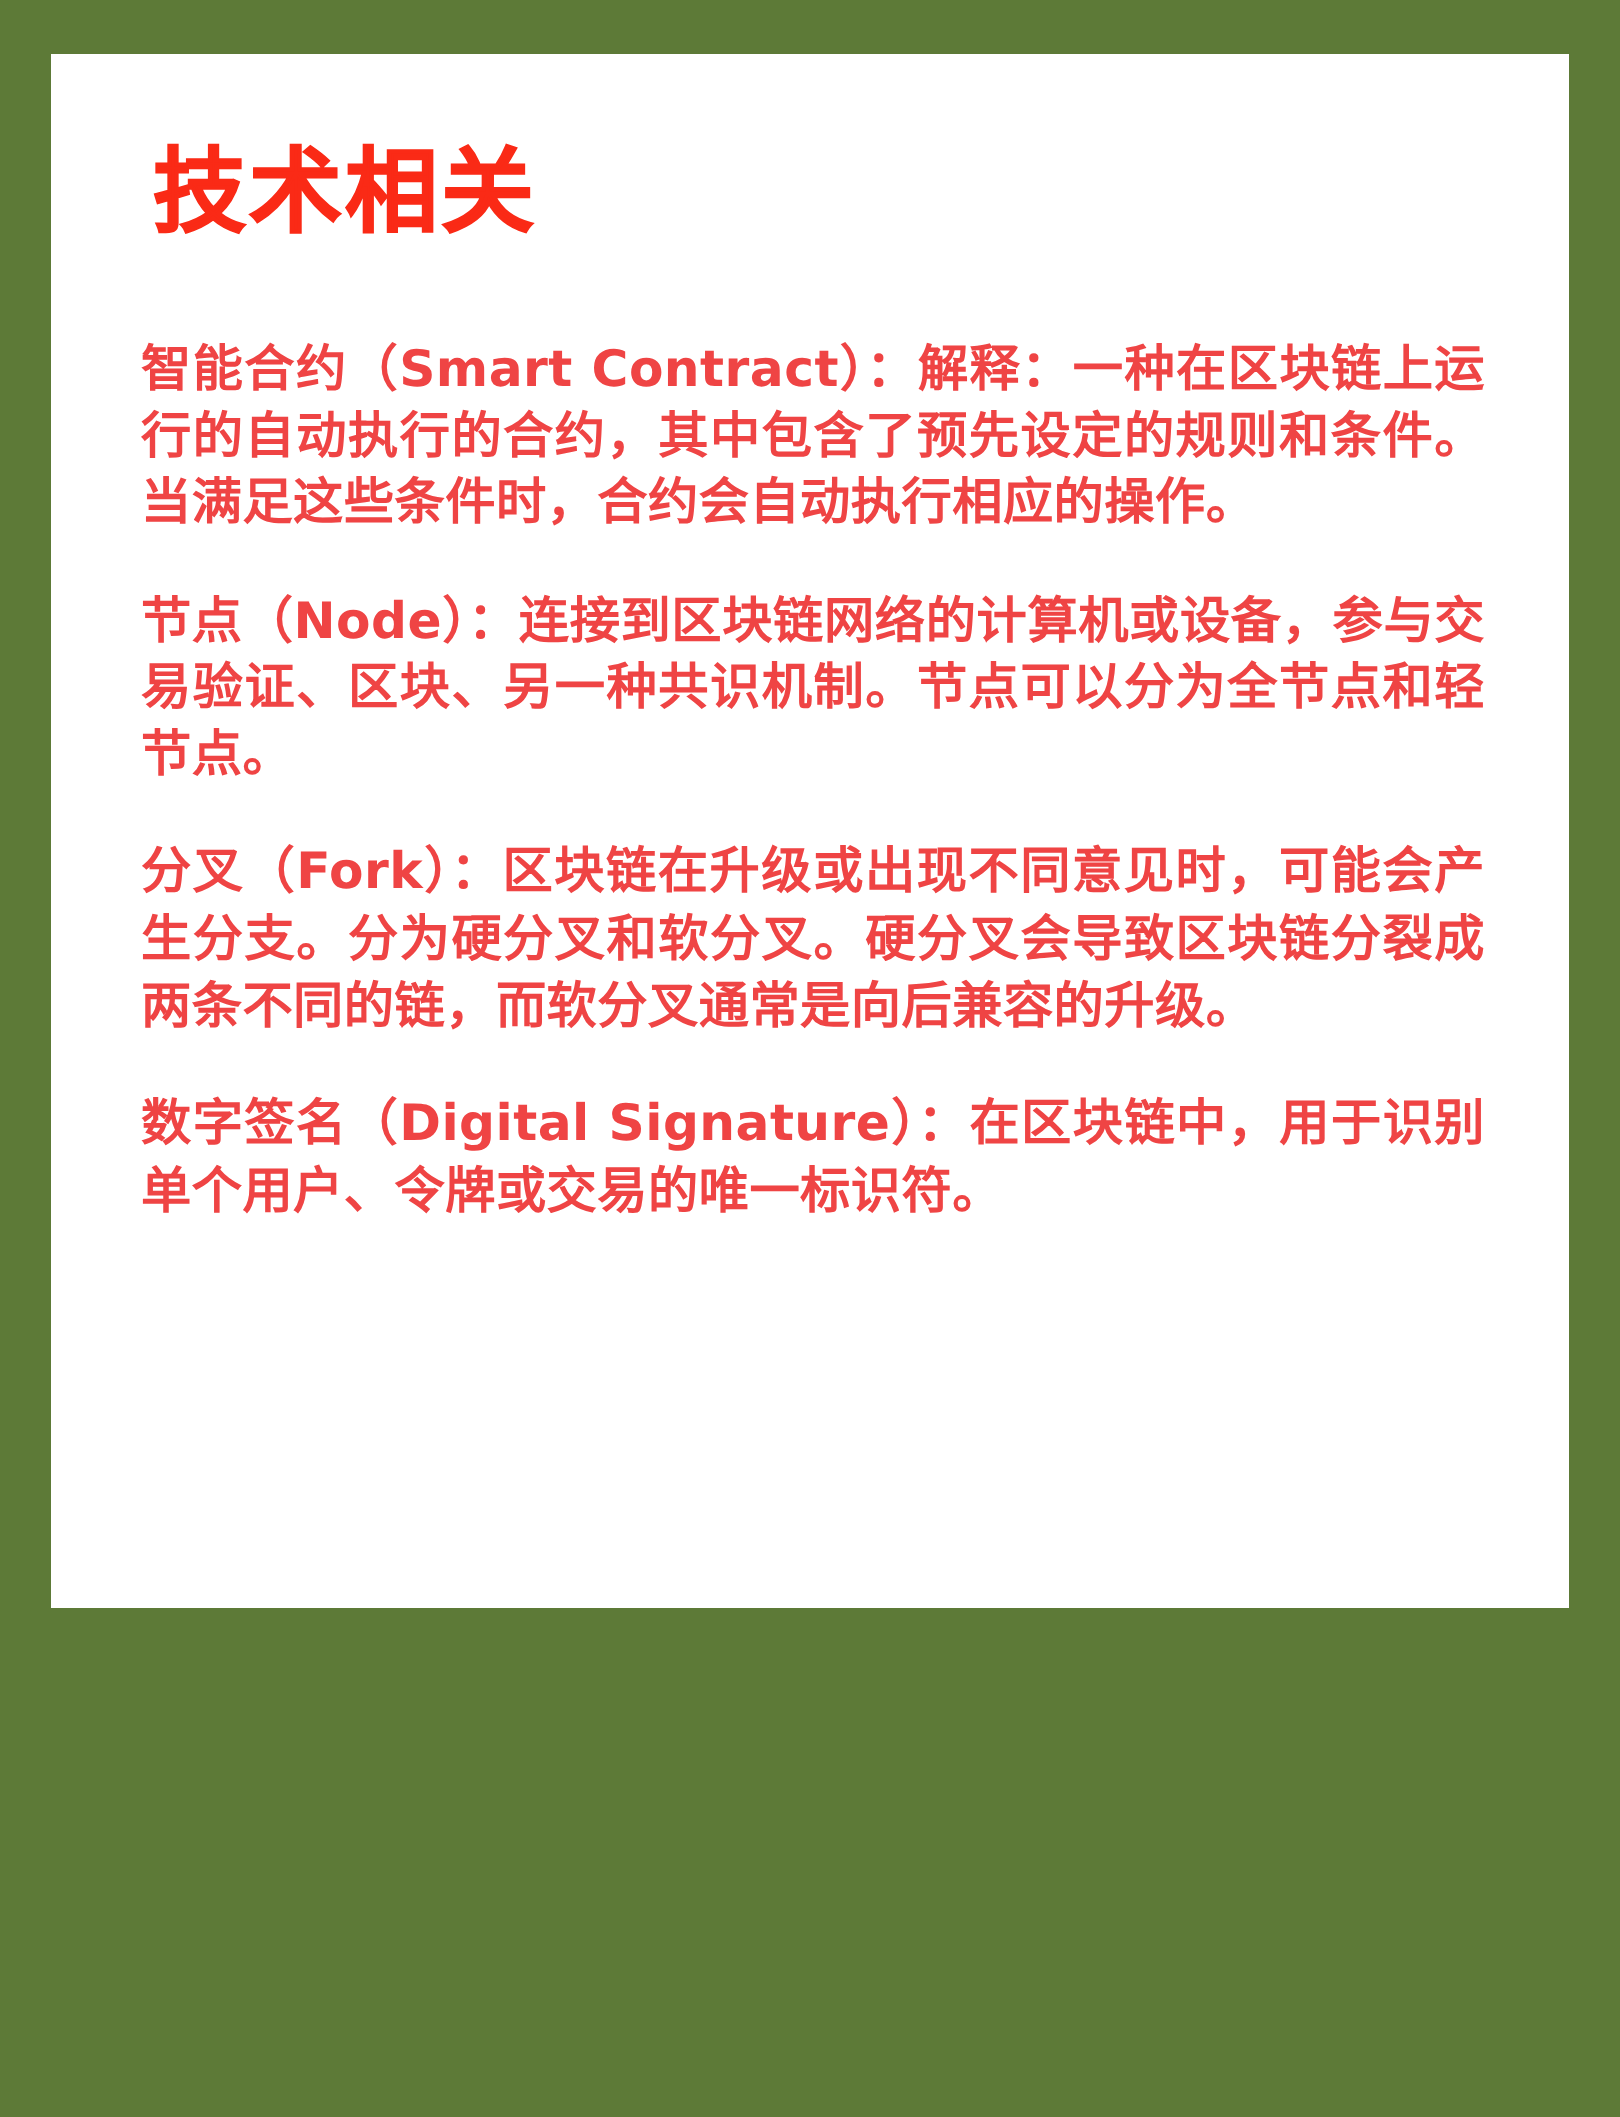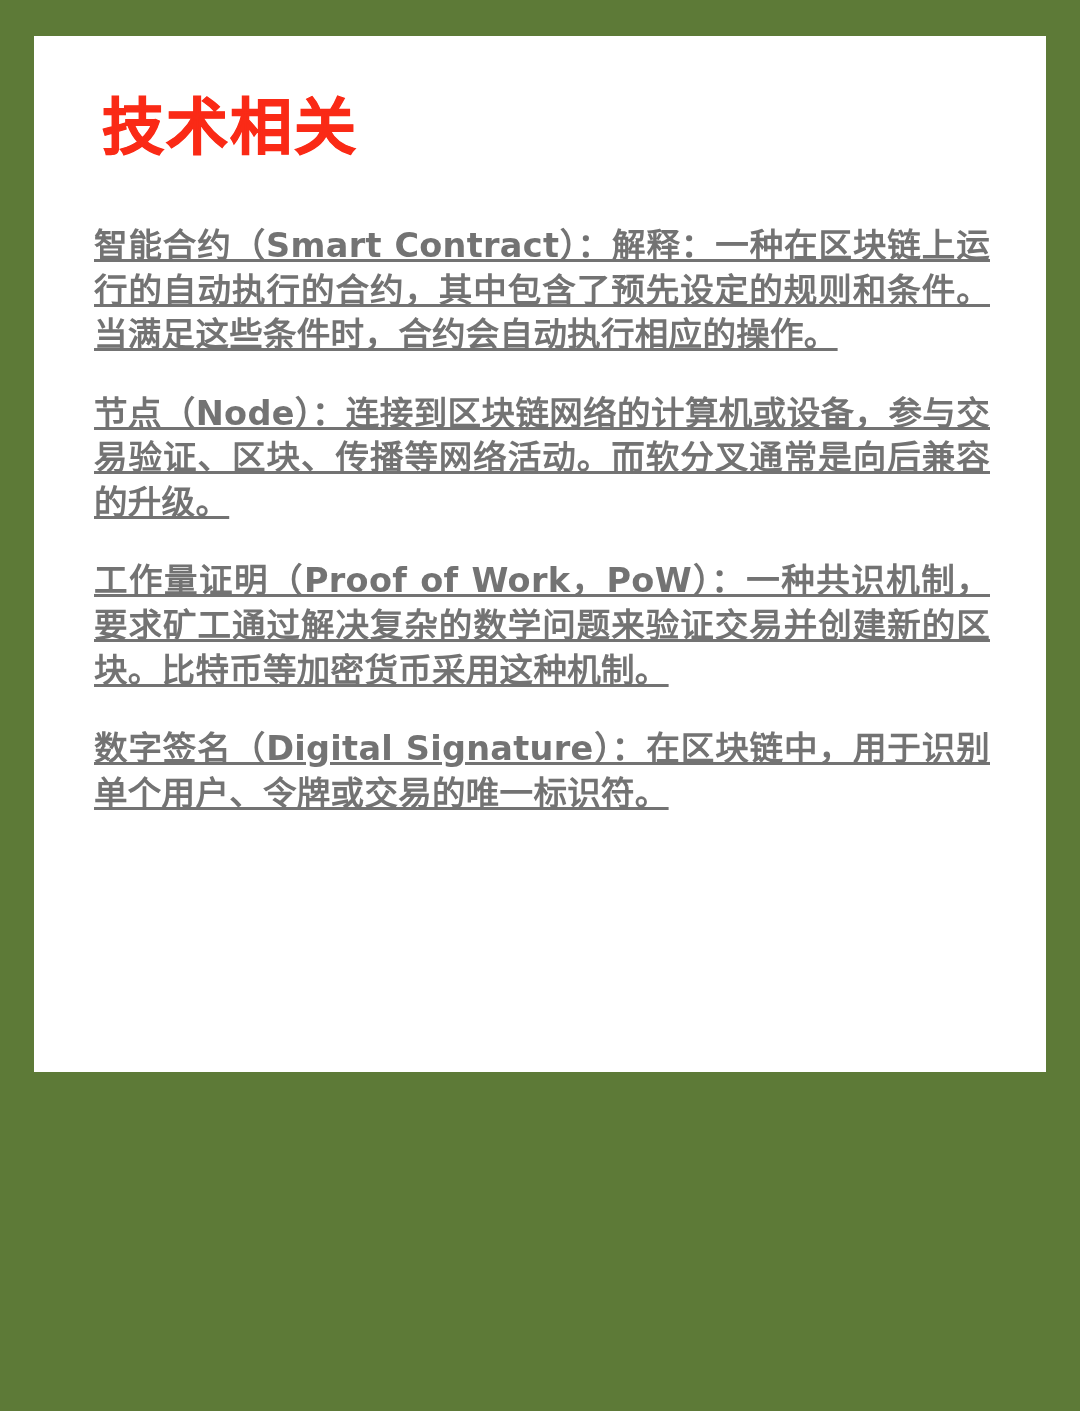--- a/index.html
+++ b/index.html
@@ -47,53 +47,52 @@
     margin-right: 4px;
   }
   .entry {
     margin-bottom: 34px;
   }
   .entry:last-child {
     margin-bottom: 16px;
   }
   .entry p {
     margin: 0;
-    color: #737373;
+    color: #ef4444;
     font-size: 33.5px;
     font-weight: 700;
     line-height: 1.33;
     letter-spacing: 0.3px;
     text-align: justify;
     text-justify: inter-ideograph;
     word-break: break-all;
-    text-decoration: underline;
   }
 </style>
 </head>
 <body>
 
 <div class="poster">
   <div class="card">
 
     <h1 class="title">技术相关</h1>
 
     <div class="content">
 
       <div class="entry">
         <p>智能合约（Smart Contract）：解释：一种在区块链上运行的自动执行的合约，其中包含了预先设定的规则和条件。当满足这些条件时，合约会自动执行相应的操作。</p>
       </div>
 
       <div class="entry">
-        <p>节点（Node）：连接到区块链网络的计算机或设备，参与交易验证、区块、传播等网络活动。而软分叉通常是向后兼容的升级。</p>
+        <p>节点（Node）：连接到区块链网络的计算机或设备，参与交易验证、区块、另一种共识机制。节点可以分为全节点和轻节点。</p>
       </div>
 
+      <div class="entry">
+        <p>分叉（Fork）：区块链在升级或出现不同意见时，可能会产生分支。分为硬分叉和软分叉。硬分叉会导致区块链分裂成两条不同的链，而软分叉通常是向后兼容的升级。</p>
+      </div>
 
-      <div class="entry">
-        <p>工作量证明（Proof of Work，PoW）：一种共识机制，要求矿工通过解决复杂的数学问题来验证交易并创建新的区块。比特币等加密货币采用这种机制。</p>
-      </div>
 
 
       <div class="entry">
         <p>数字签名（Digital Signature）：在区块链中，用于识别单个用户、令牌或交易的唯一标识符。</p>
       </div>
 
     </div>
   </div>
 </div>
 

